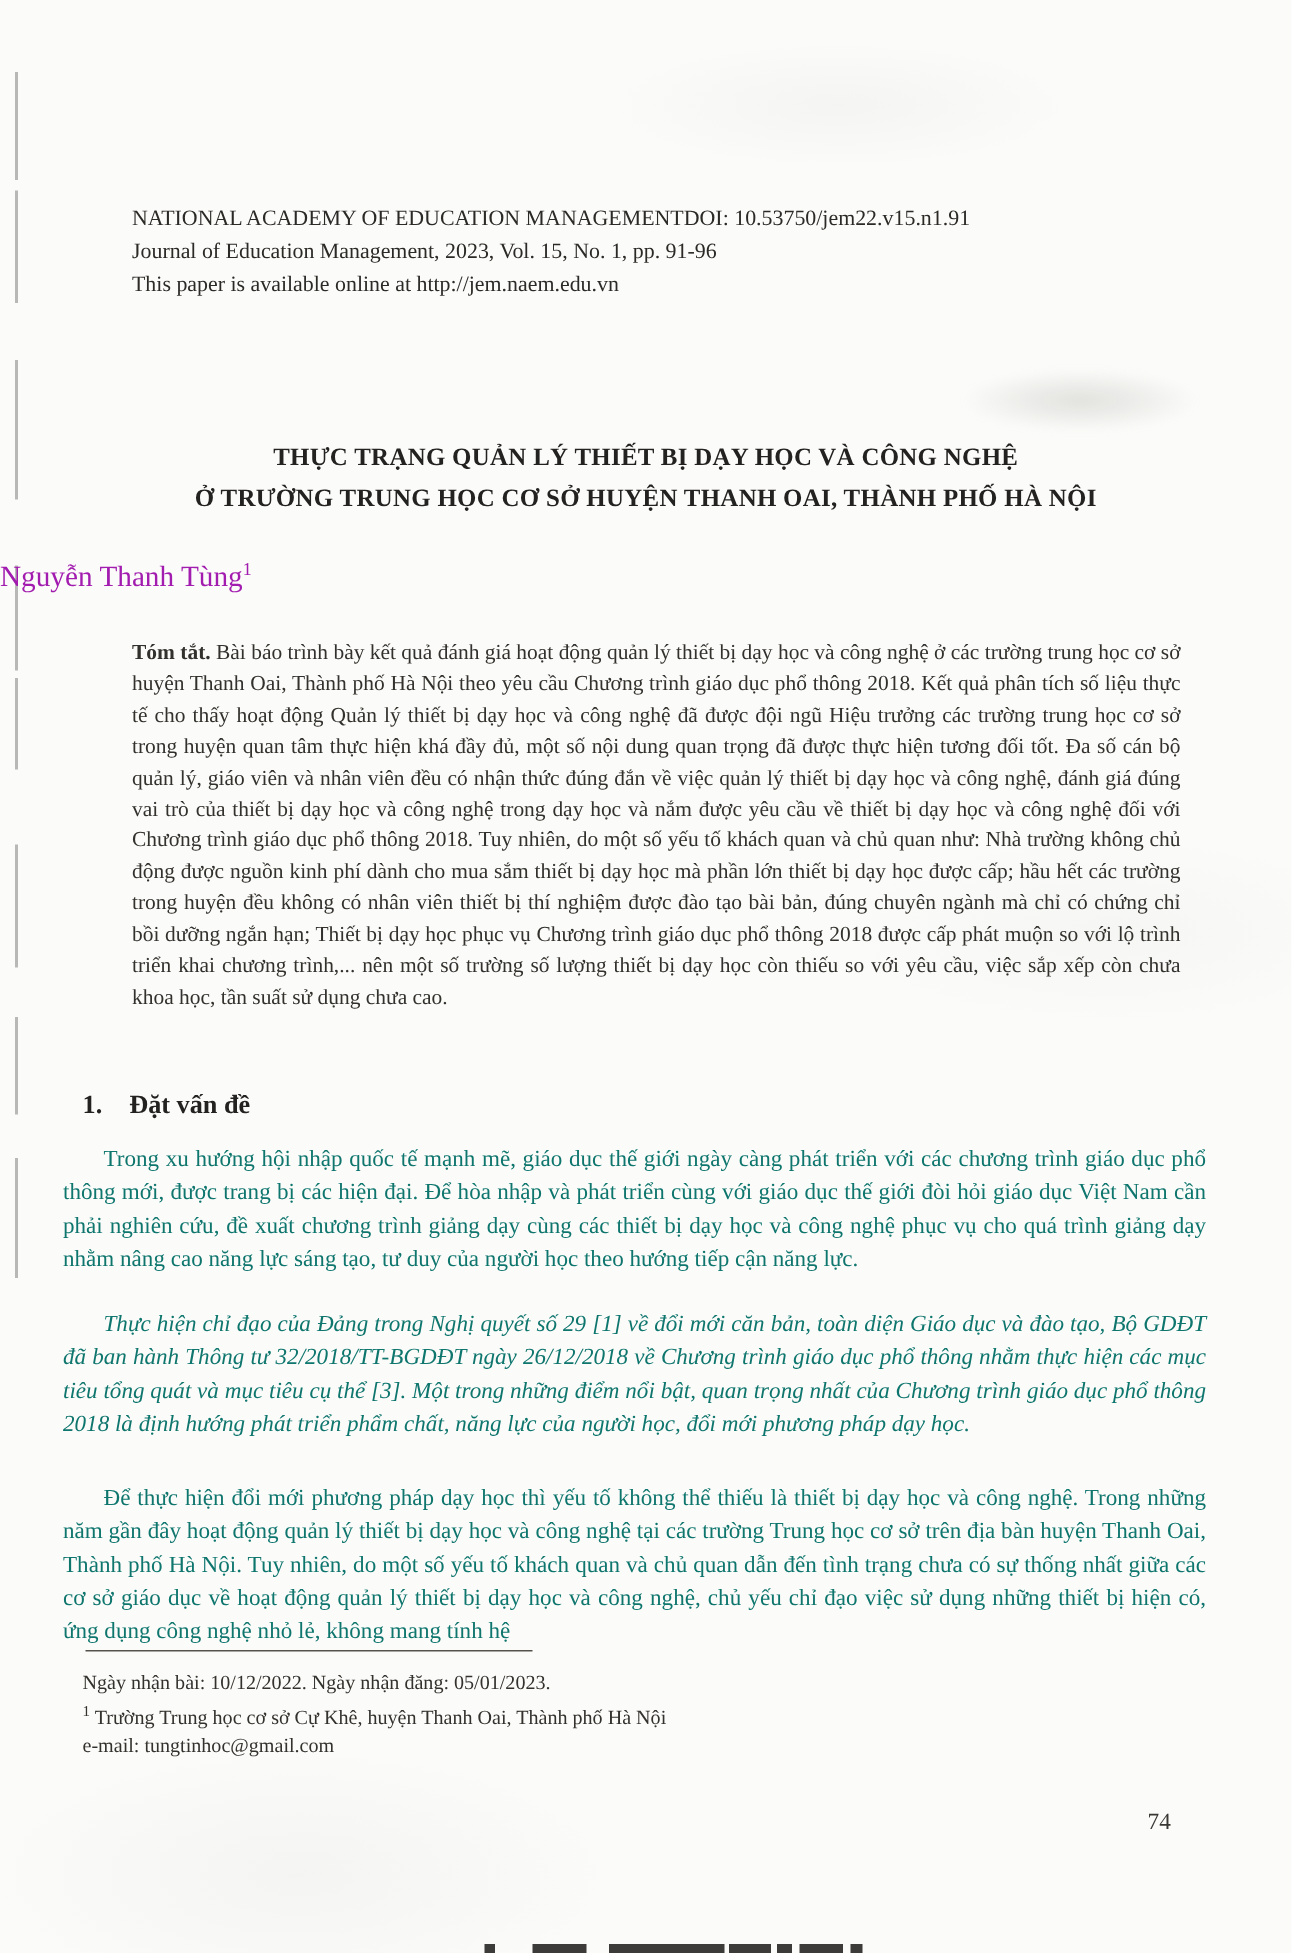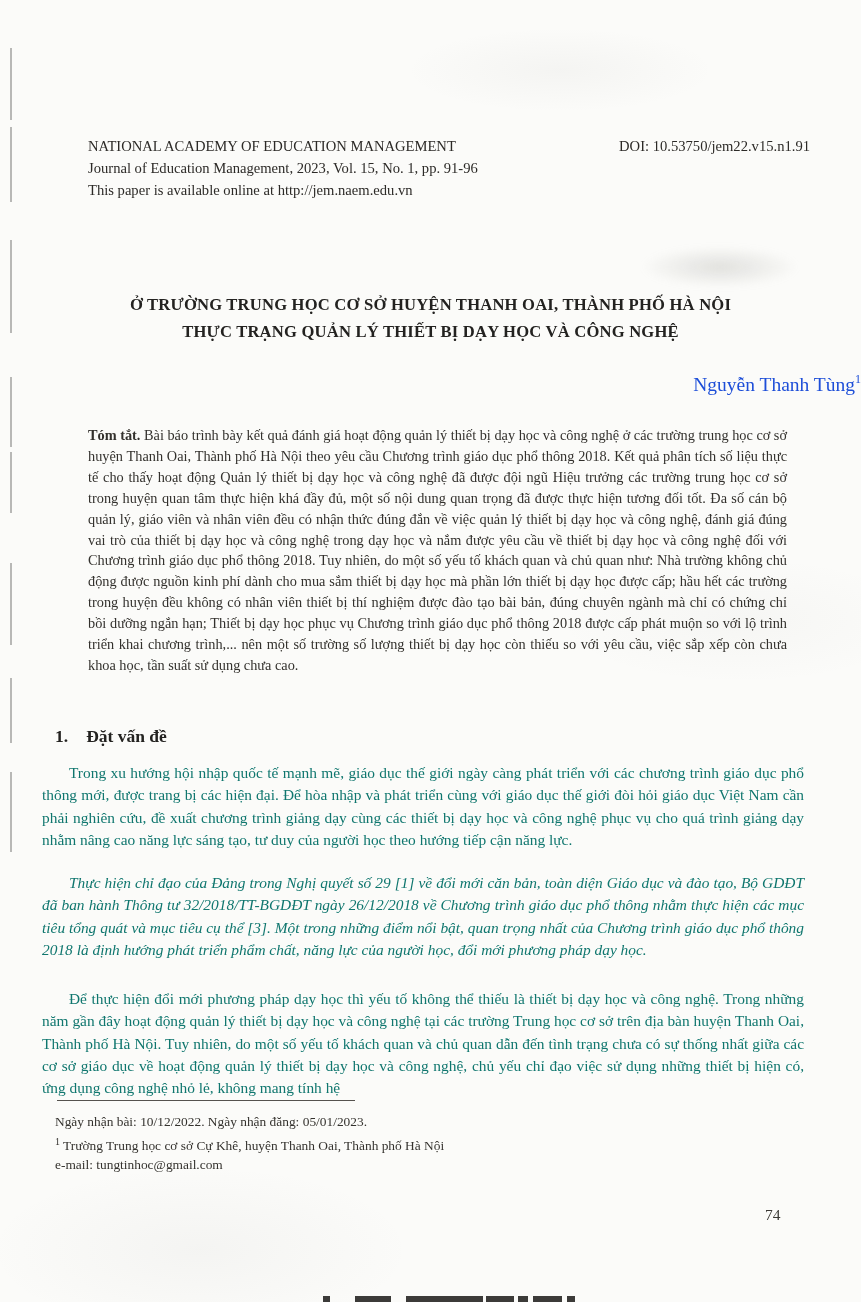--- a/index.html
+++ b/index.html
@@ -27,29 +27,29 @@
   }
   .smudge {
     position:absolute;
     background:radial-gradient(ellipse at center, rgba(165,165,160,0.30), transparent 70%);
     filter:blur(3px);
   }
   .header {
     position:absolute; left:88px; top:136px; width:722px;
     font-size:14.6px; line-height:21.8px; color:#2c2a27;
   }
-  .header-row1 { display:flex; justify-content:space-between;gap:16px; }
+  .header-row1 { display:flex; justify-content:flex-start; }
   .title-block {
     position:absolute; left:0; top:292px; width:861px;
     text-align:center; font-weight:bold; font-size:16.6px;
     line-height:26.5px; color:#232220; letter-spacing:0.2px;
   }
   .author-line {
     position:absolute; left:0; top:372px; width:861px;
-    text-align:right; font-size:19.5px; color:#1d4ed8;
+    text-align:left; font-size:19.5px; color:#a21caf;
   }
   .author-line sup { font-size:12px; }
   .abstract {
     position:absolute; left:88px; top:425px; width:699px;
     text-align:justify; font-size:14.3px; line-height:20.9px; color:#33312d;
   }
   .abstract .label { font-weight:bold; }
   .keywords {
     position:absolute; left:88px; top:696px; width:699px;
     font-style:italic; font-size:14.3px; color:#33312d;
@@ -105,22 +105,22 @@
   <div class="header">
     <div class="header-row1">
       <span>NATIONAL ACADEMY OF EDUCATION MANAGEMENT</span>
       <span>DOI: 10.53750/jem22.v15.n1.91</span>
     </div>
     <div>Journal of Education Management, 2023, Vol. 15, No. 1, pp. 91-96</div>
     <div>This paper is available online at http://jem.naem.edu.vn</div>
   </div>
 
   <div class="title-block">
+    <div>THỰC TRẠNG QUẢN LÝ THIẾT BỊ DẠY HỌC VÀ CÔNG NGHỆ</div>
     <div>Ở TRƯỜNG TRUNG HỌC CƠ SỞ HUYỆN THANH OAI, THÀNH PHỐ HÀ NỘI</div>
-    <div>THỰC TRẠNG QUẢN LÝ THIẾT BỊ DẠY HỌC VÀ CÔNG NGHỆ</div>
   </div>
 
   <div class="author-line">
     <span>Nguyễn Thanh Tùng</span><sup>1</sup>
   </div>
 
   <div class="abstract">
     <span class="label">Tóm tắt.</span>
     <span>Bài báo trình bày kết quả đánh giá hoạt động quản lý thiết bị dạy học và công nghệ ở các trường trung học cơ sở huyện Thanh Oai, Thành phố Hà Nội theo yêu cầu Chương trình giáo dục phổ thông 2018. Kết quả phân tích số liệu thực tế cho thấy hoạt động Quản lý thiết bị dạy học và công nghệ đã được đội ngũ Hiệu trưởng các trường trung học cơ sở trong huyện quan tâm thực hiện khá đầy đủ, một số nội dung quan trọng đã được thực hiện tương đối tốt. Đa số cán bộ quản lý, giáo viên và nhân viên đều có nhận thức đúng đắn về việc quản lý thiết bị dạy học và công nghệ, đánh giá đúng vai trò của thiết bị dạy học và công nghệ trong dạy học và nắm được yêu cầu về thiết bị dạy học và công nghệ đối với Chương trình giáo dục phổ thông 2018. Tuy nhiên, do một số yếu tố khách quan và chủ quan như: Nhà trường không chủ động được nguồn kinh phí dành cho mua sắm thiết bị dạy học mà phần lớn thiết bị dạy học được cấp; hầu hết các trường trong huyện đều không có nhân viên thiết bị thí nghiệm được đào tạo bài bản, đúng chuyên ngành mà chỉ có chứng chỉ bồi dưỡng ngắn hạn; Thiết bị dạy học phục vụ Chương trình giáo dục phổ thông 2018 được cấp phát muộn so với lộ trình triển khai chương trình,... nên một số trường số lượng thiết bị dạy học còn thiếu so với yêu cầu, việc sắp xếp còn chưa khoa học, tần suất sử dụng chưa cao.</span>
   </div>

